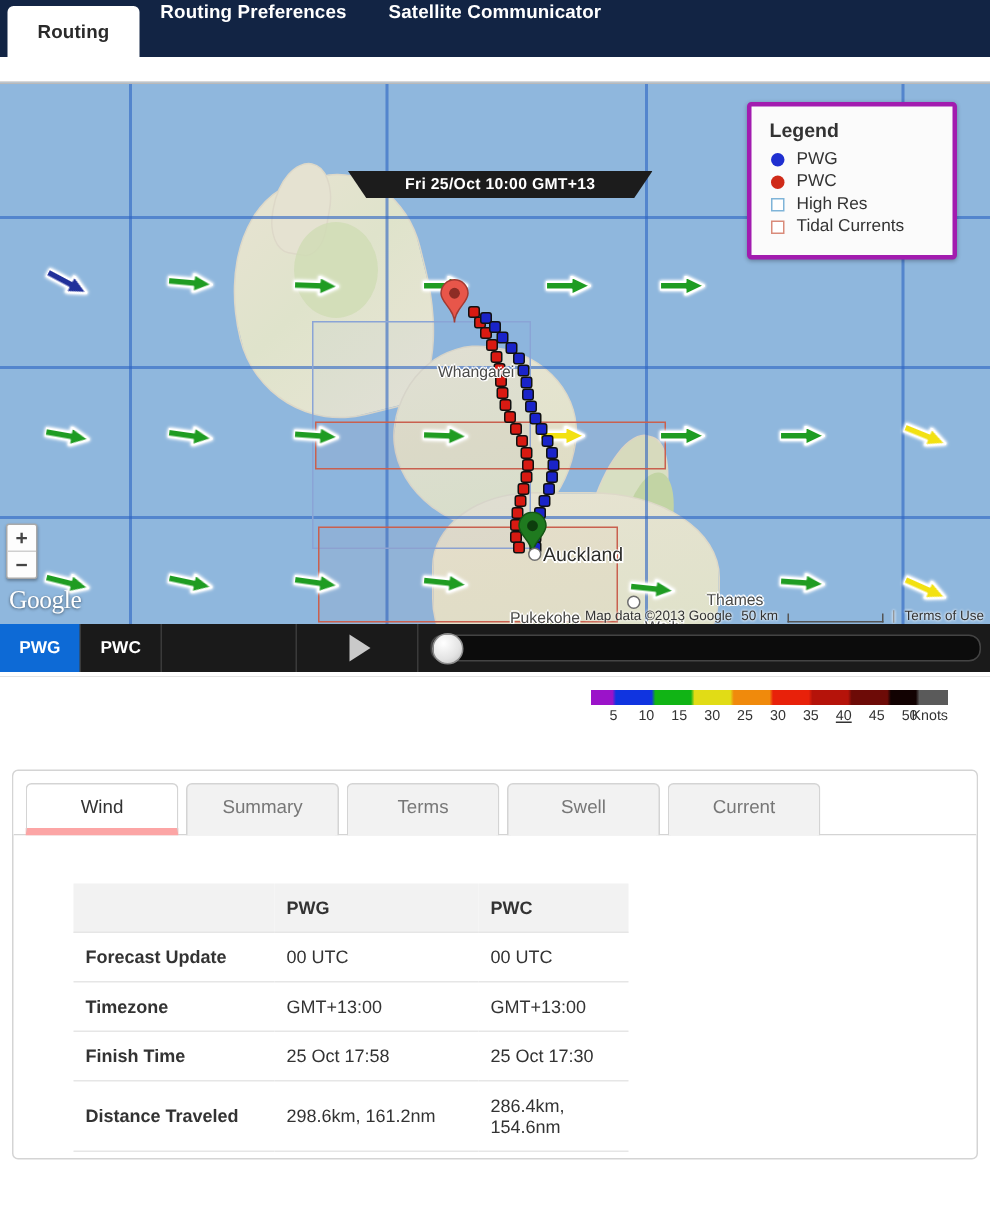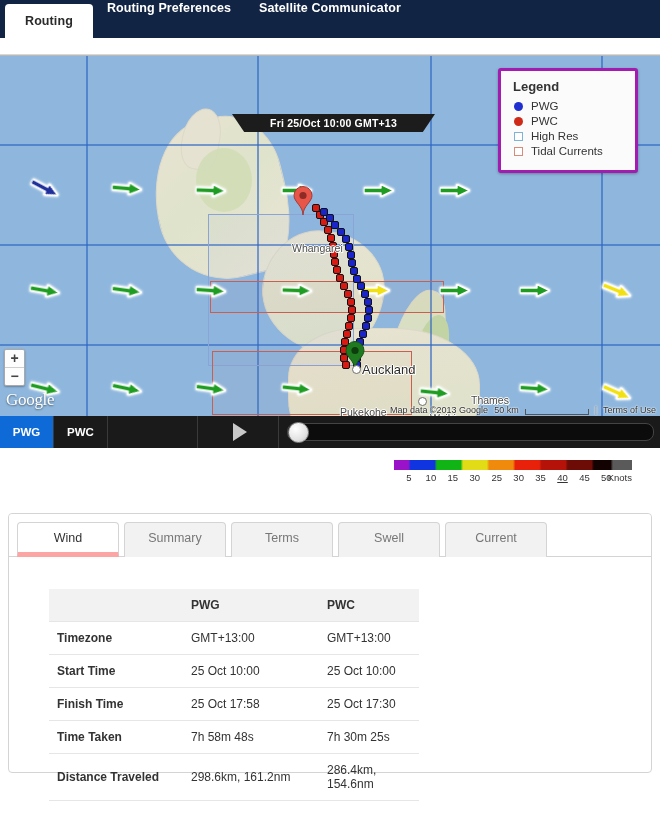--- a/index.html
+++ b/index.html
@@ -745,38 +745,33 @@
     <table class="data">
       <thead>
         <tr>
           <th class="col-label"></th>
           <th class="col-pwg">PWG</th>
           <th>PWC</th>
         </tr>
       </thead>
       <tbody id="table-body">
           <tr>
+            <th>Forecast Update</th>
+            <td>00 UTC</td>
+            <td>00 UTC</td>
+          </tr>
+          <tr>
             <th>Timezone</th>
             <td>GMT+13:00</td>
             <td>GMT+13:00</td>
           </tr>
           <tr>
-            <th>Start Time</th>
-            <td>25 Oct 10:00</td>
-            <td>25 Oct 10:00</td>
-          </tr>
-          <tr>
             <th>Finish Time</th>
             <td>25 Oct 17:58</td>
             <td>25 Oct 17:30</td>
-          </tr>
-          <tr>
-            <th>Time Taken</th>
-            <td>7h 58m 48s</td>
-            <td>7h 30m 25s</td>
           </tr>
           <tr>
             <th>Distance Traveled</th>
             <td>298.6km, 161.2nm</td>
             <td>286.4km, 154.6nm</td>
           </tr>
         </tbody>
     </table>
   </div>
 </div>

